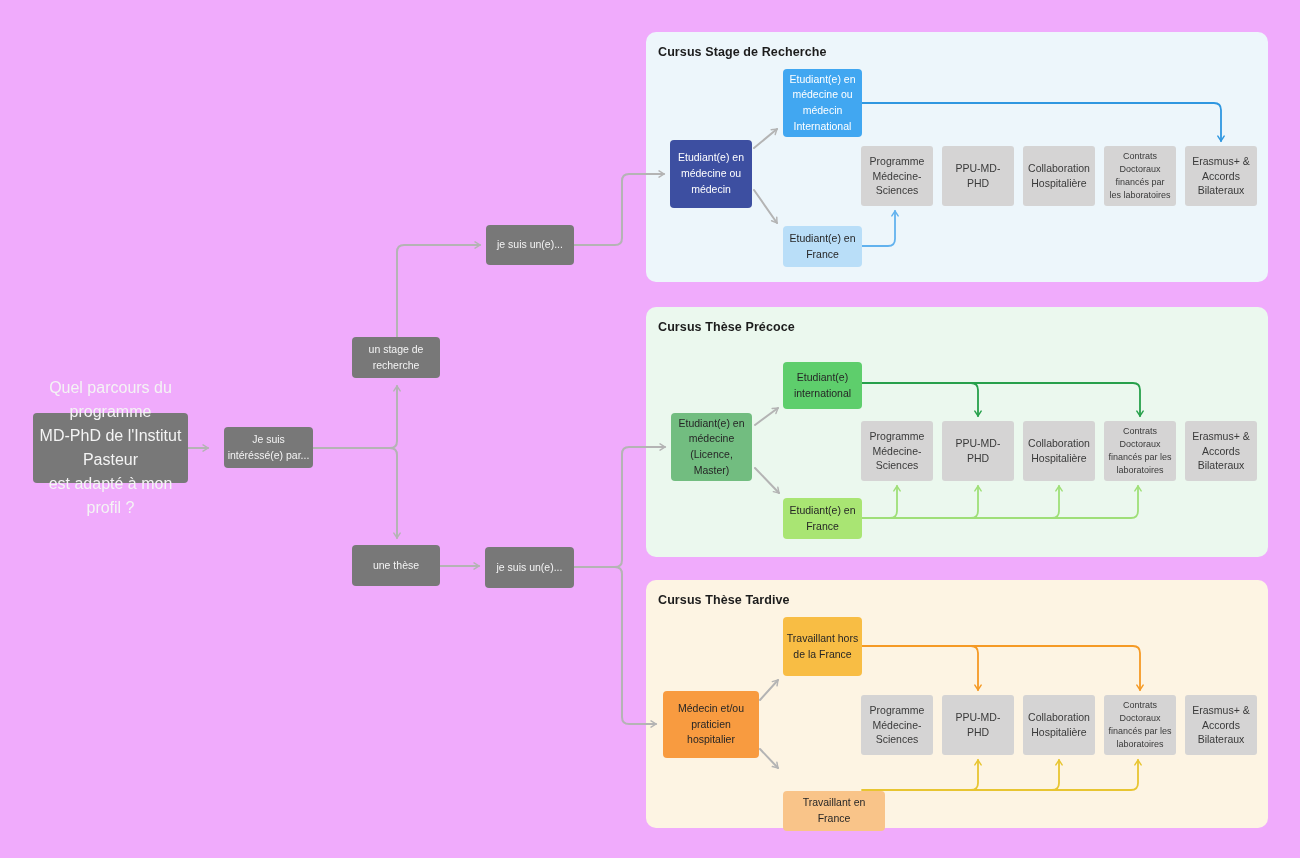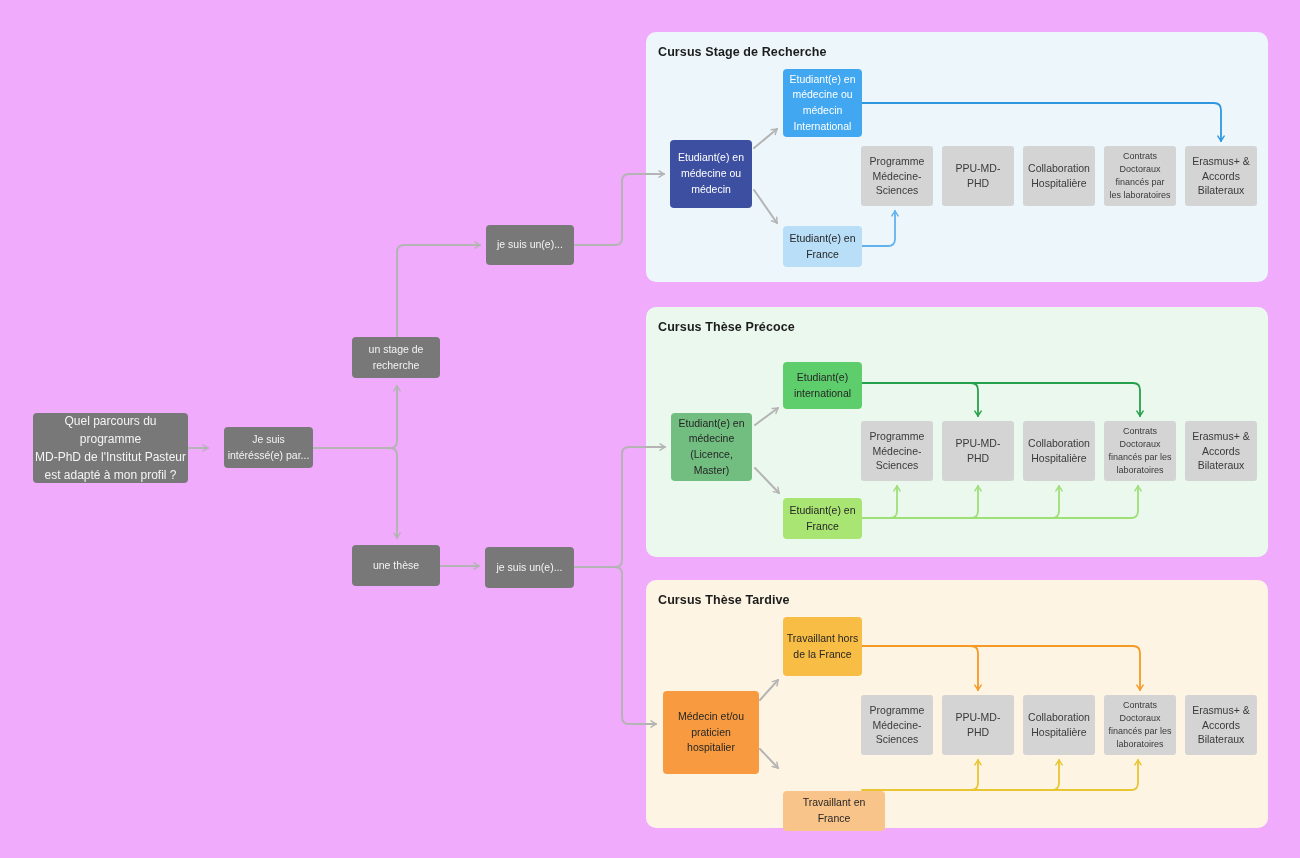--- a/index.html
+++ b/index.html
@@ -105,21 +105,21 @@
       <path d="M890,518 Q897,518 897,511 V486" fill="none" stroke="#9fdf78" stroke-width="1.8" stroke-linecap="round" marker-end="url(#arrow-line_light_green)"></path>
       <path d="M971,518 Q978,518 978,511 V486" fill="none" stroke="#9fdf78" stroke-width="1.8" stroke-linecap="round" marker-end="url(#arrow-line_light_green)"></path>
       <path d="M1052,518 Q1059,518 1059,511 V486" fill="none" stroke="#9fdf78" stroke-width="1.8" stroke-linecap="round" marker-end="url(#arrow-line_light_green)"></path>
       <path d="M862,646 H1133 Q1140,646 1140,653 V690" fill="none" stroke="#f59a25" stroke-width="1.8" stroke-linecap="round" marker-end="url(#arrow-line_orange)"></path>
       <path d="M971,646 Q978,646 978,653 V690" fill="none" stroke="#f59a25" stroke-width="1.8" stroke-linecap="round" marker-end="url(#arrow-line_orange)"></path>
       <path d="M862,790 H1131 Q1138,790 1138,783 V760" fill="none" stroke="#e8c531" stroke-width="1.8" stroke-linecap="round" marker-end="url(#arrow-line_yellow)"></path>
       <path d="M971,790 Q978,790 978,783 V760" fill="none" stroke="#e8c531" stroke-width="1.8" stroke-linecap="round" marker-end="url(#arrow-line_yellow)"></path>
       <path d="M1052,790 Q1059,790 1059,783 V760" fill="none" stroke="#e8c531" stroke-width="1.8" stroke-linecap="round" marker-end="url(#arrow-line_yellow)"></path>
     </svg>
   <div id="nodes-layer">
-      <div class="node" style="left: 33px; top: 413px; width: 155px; height: 70px; background: rgb(120, 120, 120); color: rgb(244, 244, 244); font-size: 12px;">Quel parcours du programme
+      <div class="node" style="left: 33px; top: 413px; width: 155px; height: 70px; background: rgb(120, 120, 120); color: rgb(244, 244, 244); font-size: 16px;">Quel parcours du programme
 MD-PhD de l'Institut Pasteur
 est adapté à mon profil ?</div>
       <div class="node" style="left: 224px; top: 427px; width: 89px; height: 41px; background: rgb(120, 120, 120); color: rgb(244, 244, 244); font-size: 10.5px;">Je suis
 intéréssé(e) par...</div>
       <div class="node" style="left: 352px; top: 337px; width: 88px; height: 41px; background: rgb(120, 120, 120); color: rgb(244, 244, 244); font-size: 10.5px;">un stage de
 recherche</div>
       <div class="node" style="left: 352px; top: 545px; width: 88px; height: 41px; background: rgb(120, 120, 120); color: rgb(244, 244, 244); font-size: 10.5px;">une thèse</div>
       <div class="node" style="left: 486px; top: 225px; width: 88px; height: 40px; background: rgb(120, 120, 120); color: rgb(244, 244, 244); font-size: 10.5px;">je suis un(e)...</div>
       <div class="node" style="left: 485px; top: 547px; width: 89px; height: 41px; background: rgb(120, 120, 120); color: rgb(244, 244, 244); font-size: 10.5px;">je suis un(e)...</div>
       <div class="node" style="left: 670px; top: 140px; width: 82px; height: 68px; background: rgb(61, 79, 161); color: rgb(255, 255, 255); font-size: 10.5px;">Etudiant(e) en
@@ -160,21 +160,21 @@
 PHD</div>
       <div class="node program" style="left: 1023px; top: 421px; width: 72px; height: 60px; background: rgb(213, 212, 212); color: rgb(58, 58, 58); font-size: 10.5px;">Collaboration
 Hospitalière</div>
       <div class="node program" style="left: 1104px; top: 421px; width: 72px; height: 60px; background: rgb(213, 212, 212); color: rgb(58, 58, 58); font-size: 9px;">Contrats
 Doctoraux
 financés par les
 laboratoires</div>
       <div class="node program" style="left: 1185px; top: 421px; width: 72px; height: 60px; background: rgb(213, 212, 212); color: rgb(58, 58, 58); font-size: 10.5px;">Erasmus+ &amp;
 Accords
 Bilateraux</div>
-      <div class="node" style="left: 663px; top: 691px; width: 96px; height: 83px; background: rgb(248, 155, 64); color: rgb(38, 38, 38); font-size: 10.5px;">Médecin et/ou
+      <div class="node" style="left: 663px; top: 691px; width: 96px; height: 67px; background: rgb(248, 155, 64); color: rgb(38, 38, 38); font-size: 10.5px;">Médecin et/ou
 praticien
 hospitalier</div>
       <div class="node" style="left: 783px; top: 617px; width: 79px; height: 59px; background: rgb(248, 189, 68); color: rgb(38, 38, 38); font-size: 10.5px;">Travaillant hors
 de la France</div>
       <div class="node" style="left: 783px; top: 771px; width: 102px; height: 40px; background: rgb(249, 196, 137); color: rgb(38, 38, 38); font-size: 10.5px; margin-top: 20px;">Travaillant en
 France</div>
       <div class="node program" style="left: 861px; top: 695px; width: 72px; height: 60px; background: rgb(213, 212, 212); color: rgb(58, 58, 58); font-size: 10.5px;">Programme
 Médecine-
 Sciences</div>
       <div class="node program" style="left: 942px; top: 695px; width: 72px; height: 60px; background: rgb(213, 212, 212); color: rgb(58, 58, 58); font-size: 10.5px;">PPU-MD-

